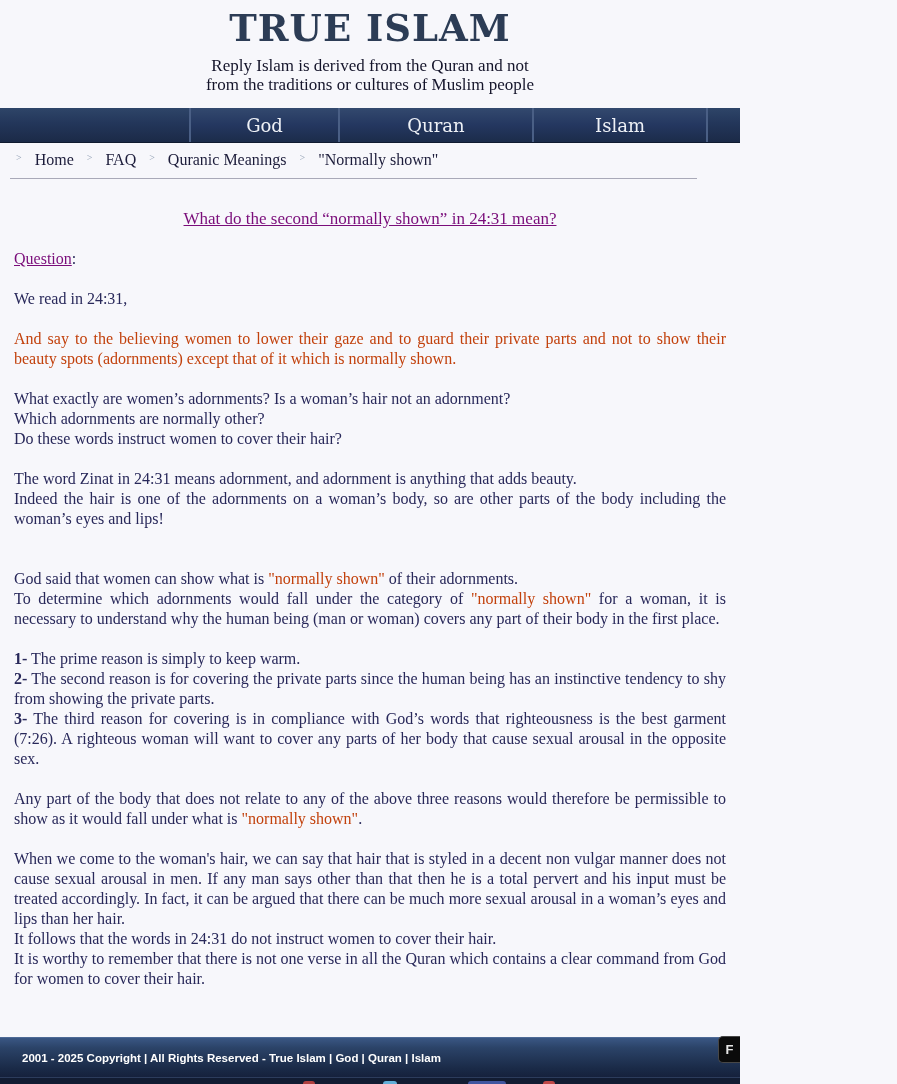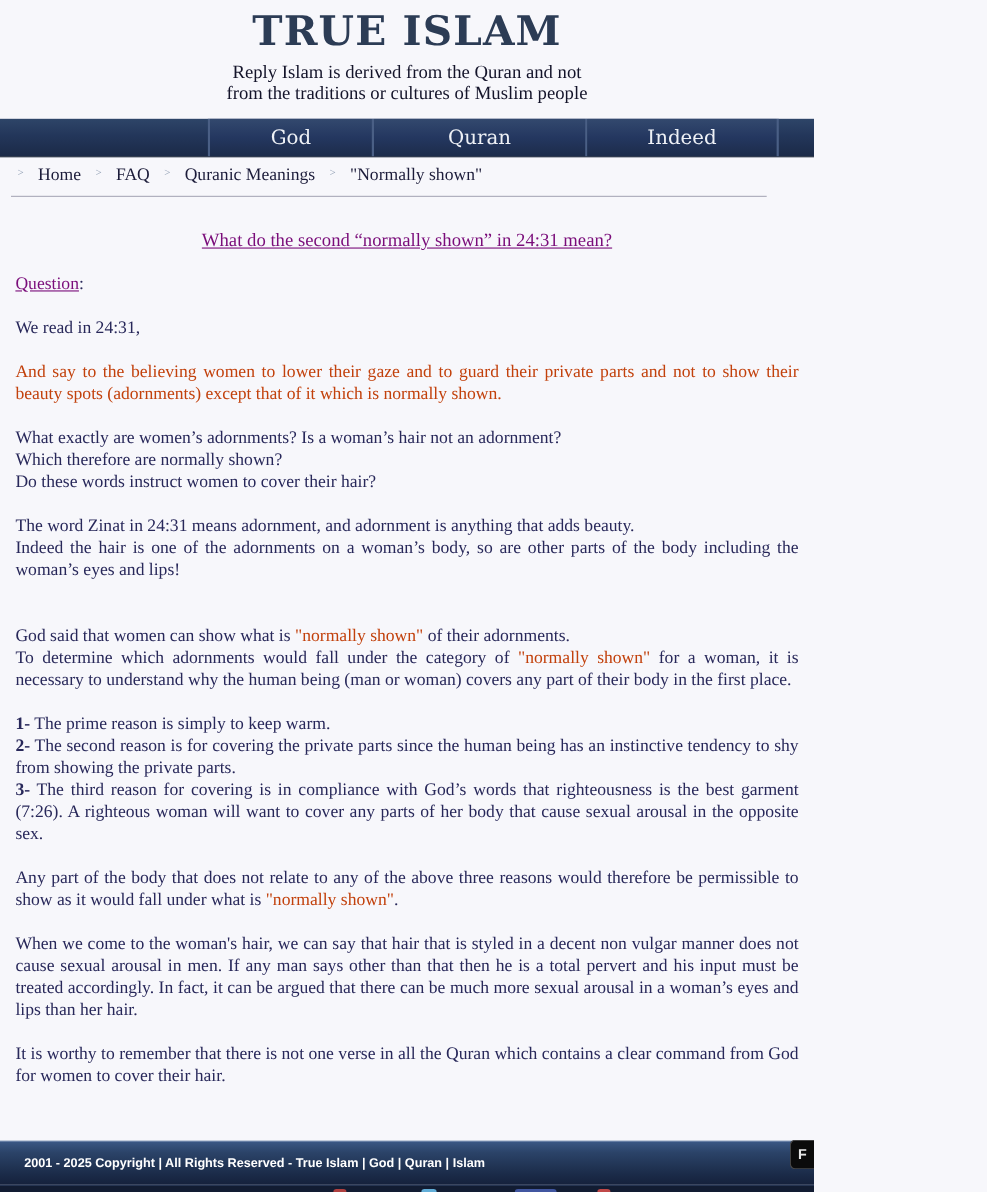--- a/index.html
+++ b/index.html
@@ -146,21 +146,21 @@
     </p>
   </header>
 
   <nav class="navbar">
     <div class="nav-spacer-left"></div>
     <div class="nav-sep"></div>
     <a class="nav-item w-god">God</a>
     <div class="nav-sep"></div>
     <a class="nav-item w-quran">Quran</a>
     <div class="nav-sep"></div>
-    <a class="nav-item w-islam">Indeed</a>
+    <a class="nav-item w-islam">Islam</a>
     <div class="nav-sep"></div>
     <div class="nav-spacer-right"></div>
   </nav>
 
   <div class="breadcrumb">
     <span class="bc-sep first">&gt;</span>
     <a class="bc-link">Home</a>
     <span class="bc-sep">&gt;</span>
     <a class="bc-link">FAQ</a>
     <span class="bc-sep">&gt;</span>
@@ -176,21 +176,21 @@
     <p>
       <a class="plink">Question</a><span>:</span>
     </p>
 
     <p>We read in 24:31,</p>
 
     <p class="quote justify">And say to the believing women to lower their gaze and to guard their private parts and not to show their beauty spots (adornments) except that of it which is normally shown.</p>
 
     <p>
       <span>What exactly are women’s adornments? Is a woman’s hair not an adornment?</span><br>
-      <span>Which therefore are normally shown?</span><br>
+      <span>Which adornments are normally other?</span><br>
       <span>Do these words instruct women to cover their hair?</span>
     </p>
 
 
     <p class="justify">
       <span>The word Zinat in 24:31 means adornment, and adornment is anything that adds beauty.</span><br>
       <span>Indeed the hair is one of the adornments on a woman’s body, so are other parts of the body including the woman’s eyes and lips!</span><br>
     </p>
 
     <p class="justify">
@@ -204,21 +204,21 @@
       <b>2-</b><span> The second reason is for covering the private parts since the human being has an instinctive tendency to shy from showing the private parts.</span><br>
       <b>3-</b><span> The third reason for covering is in compliance with God’s words that righteousness is the best garment (7:26). A righteous woman will want to cover any parts of her body that cause sexual arousal in the opposite sex.</span>
     </p>
 
     <p class="justify">
       <span>Any part of the body that does not relate to any of the above three reasons would therefore be permissible to show as it would fall under what is </span><span class="teal">"normally shown"</span><span>.</span>
     </p>
 
     <p class="justify">
       <span>When we come to the woman's hair, we can say that hair that is styled in a decent non vulgar manner does not cause sexual arousal in men. If any man says other than that then he is a total pervert and his input must be treated accordingly. In fact, it can be argued that there can be much more sexual arousal in a woman’s eyes and lips than her hair.</span><br>
-      <br>
+      <span>It follows that the words in 24:31 do not instruct women to cover their hair.</span><br>
       <span>It is worthy to remember that there is not one verse in all the Quran which contains a clear command from God for women to cover their hair.</span>
     </p>
 
   </main>
 
   <footer class="footer">
     <div class="footer-main">
       <span>2001 - 2025 Copyright | All Rights Reserved - True Islam | God | Quran | Islam</span>
       <div class="follow-btn">F</div>
     </div>

